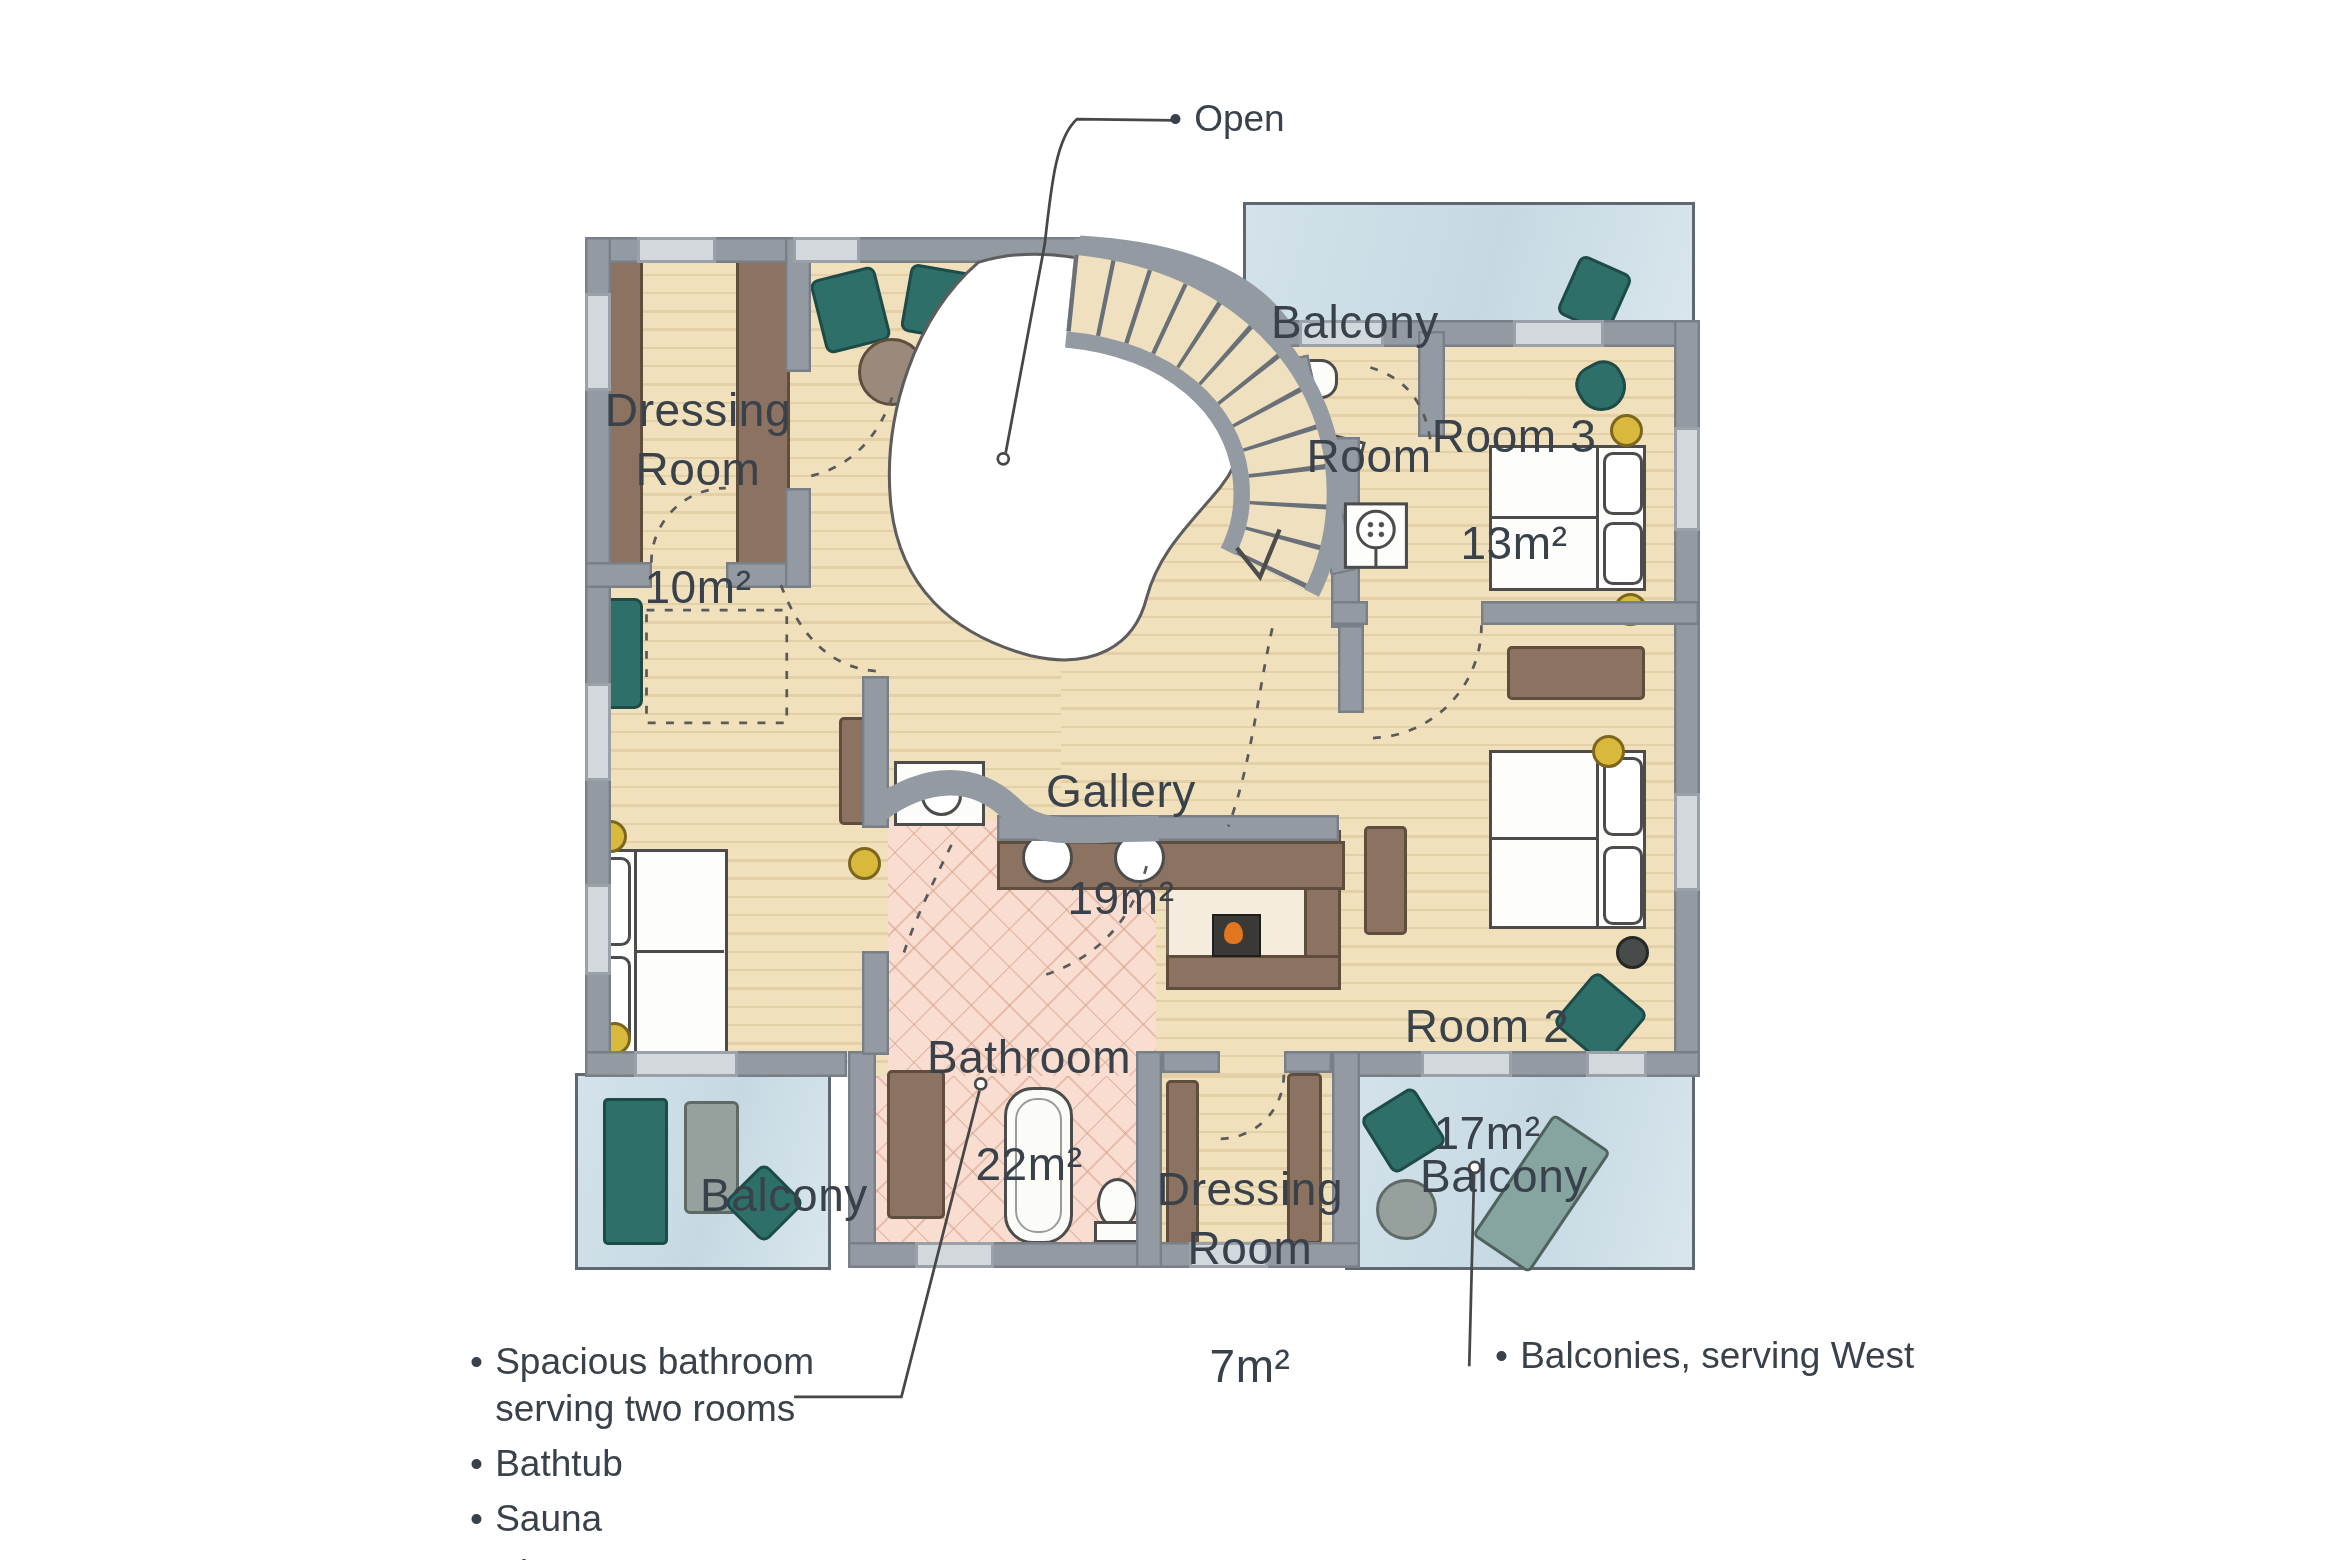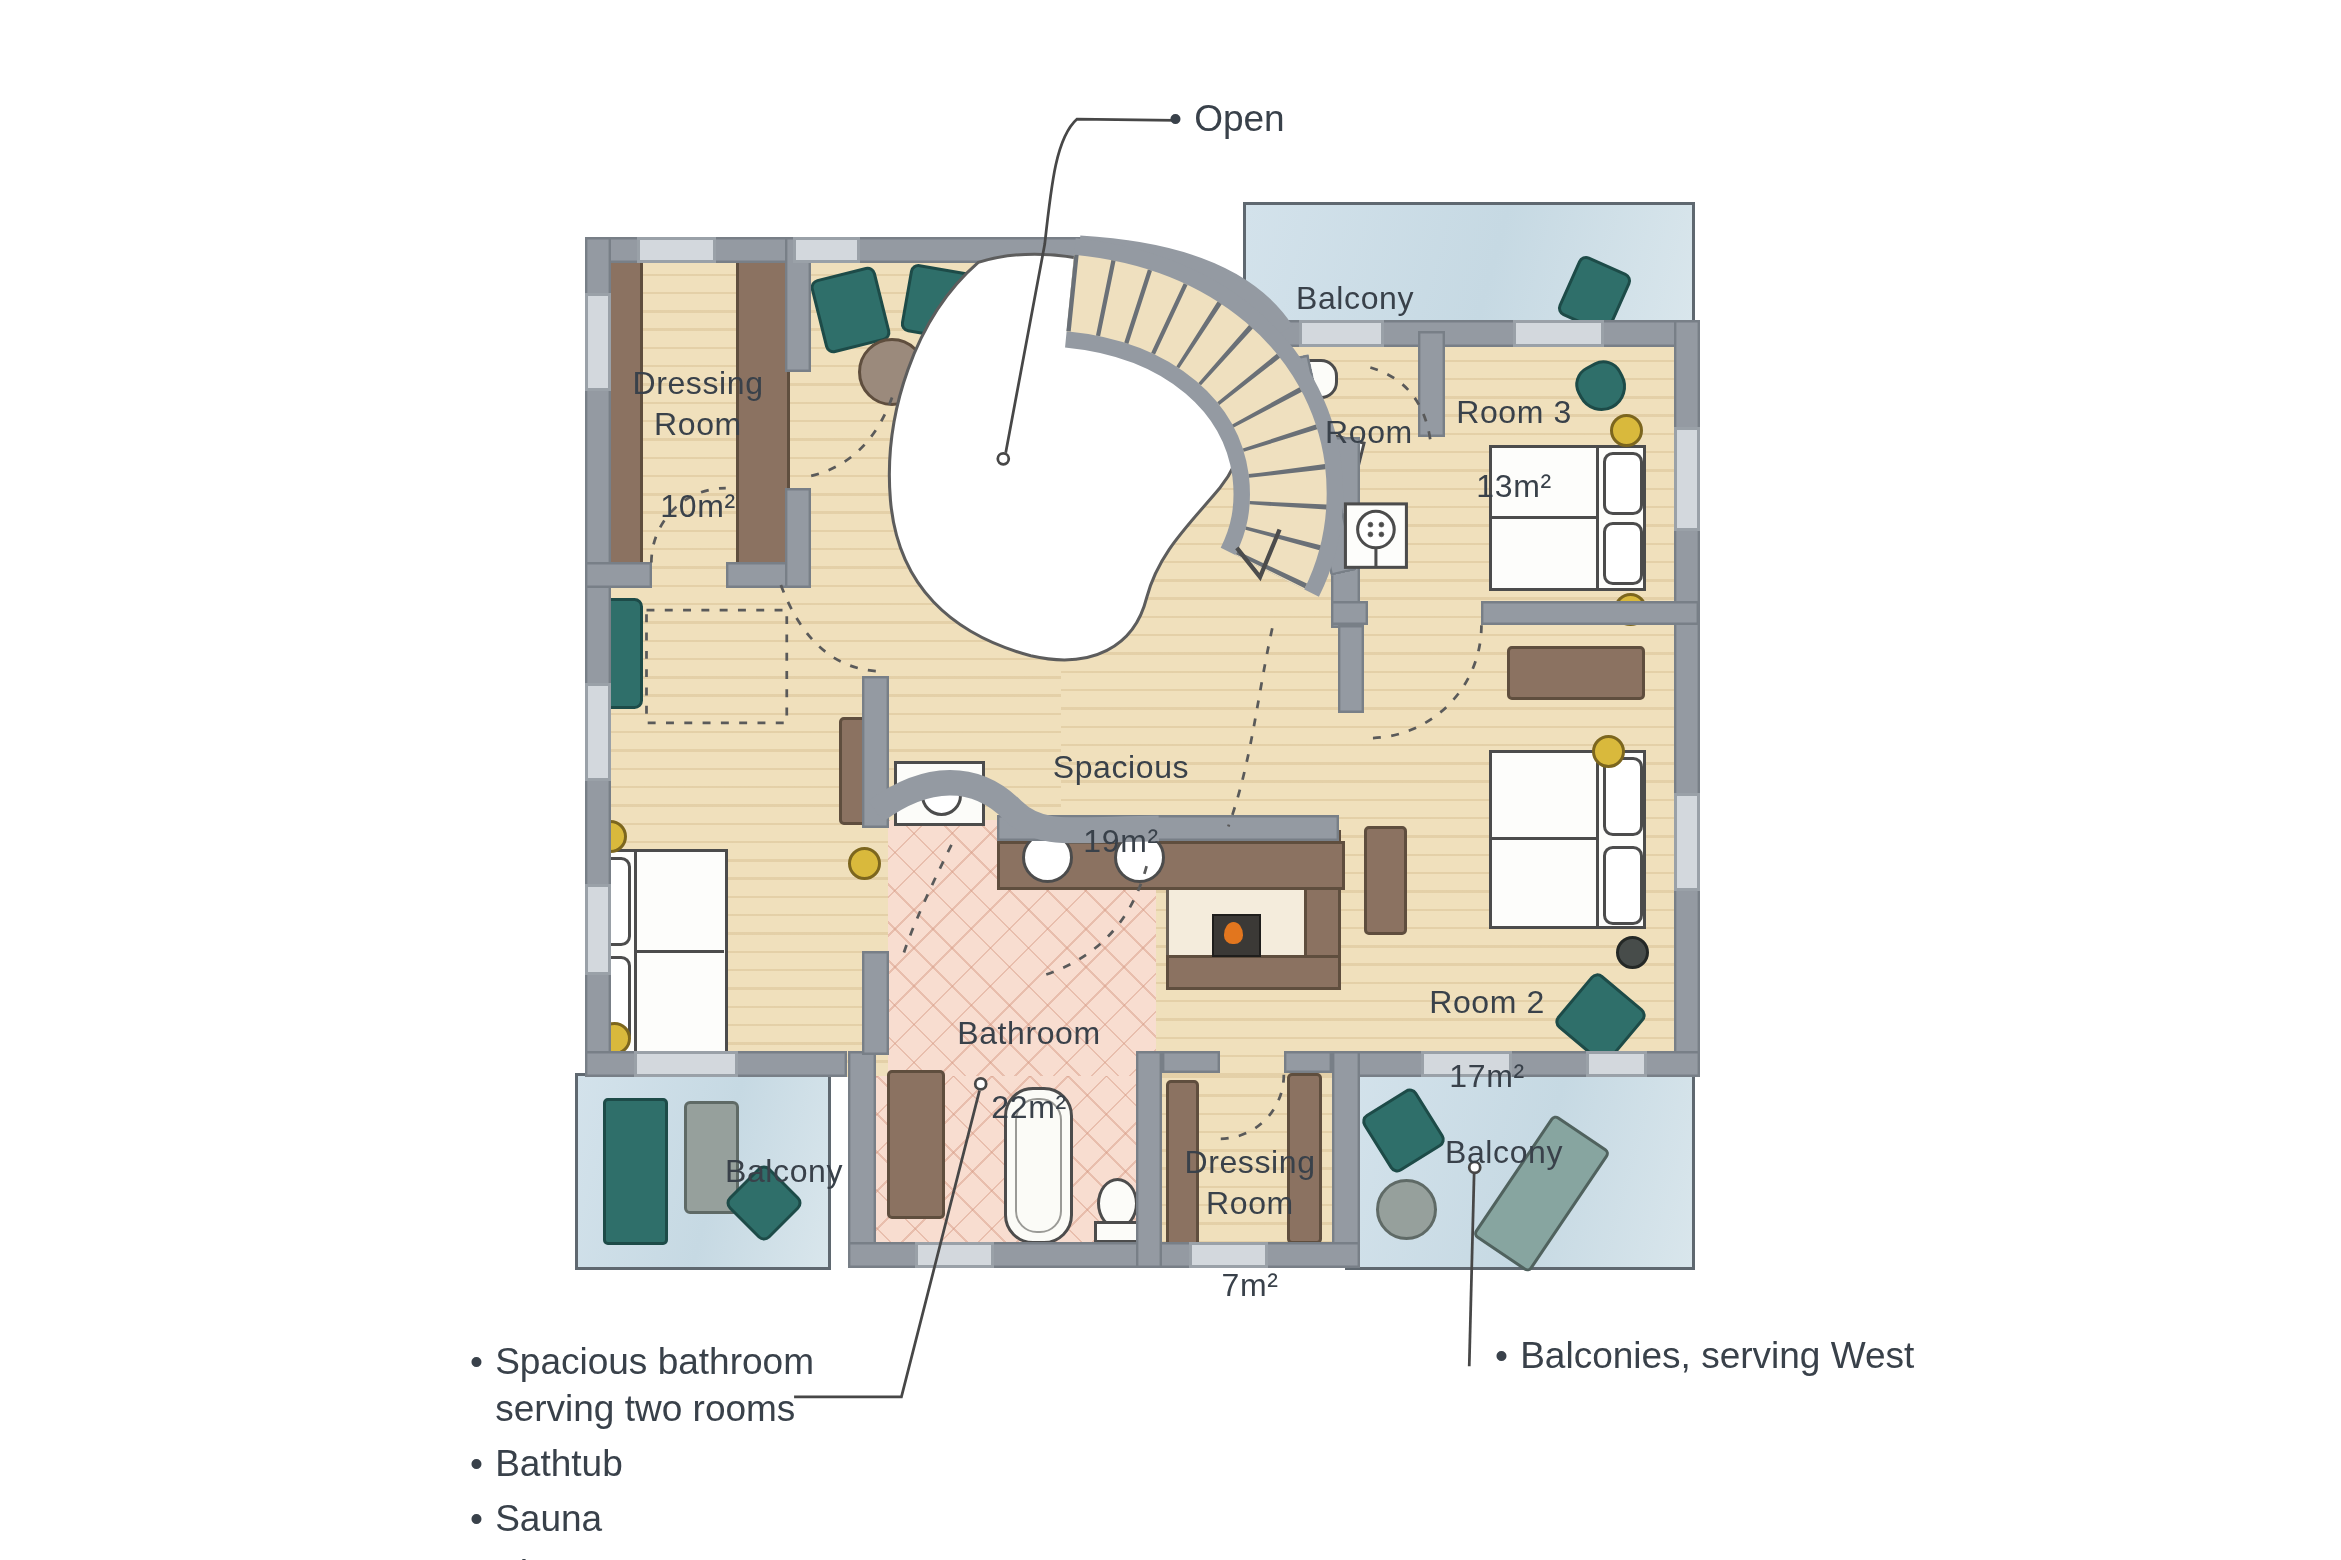--- a/index.html
+++ b/index.html
@@ -29,21 +29,21 @@
   .divider{position:absolute;background:#4c4c4c;}
   .tub{background:#fbfbf7;border:3.7px solid #4c4c4c;border-radius:29px;}
   .tub-in{position:absolute;inset:8px;border:2.4px solid #9a9a96;border-radius:22px;}
   .lamp{background:#d9b93c;border:3px solid #7c661e;border-radius:50%;}
   .fan{background:#474c4a;border:3px solid #242826;border-radius:50%;}
   .sink{position:absolute;background:#fff;border:3px solid #4c4c4c;border-radius:50%;}
   .stove{background:#3b3936;border:2.4px solid #1f1e1c;}
   .flame{position:absolute;left:11px;top:7.3px;width:21px;height:23px;background:#e2761e;
          border-radius:50% 50% 45% 45%/60% 60% 40% 40%;}
   
-  .label{position:absolute;transform:translateX(-50%);text-align:center;font-size:32px;
+  .label{position:absolute;transform:translateX(-50%);text-align:center;font-size:46px;
          line-height:1.16;white-space:pre-line;letter-spacing:0.6px;}
   .label .nm{display:block;}
   .lh3{line-height:1.28;}
   .note{position:absolute;display:flex;gap:12.2px;font-size:37px;line-height:1.26;white-space:pre-line;}
   .notelist{position:absolute;display:flex;flex-direction:column;gap:8.5px;}
   .notelist .row{display:flex;gap:12.2px;font-size:37px;line-height:1.26;white-space:pre-line;}
   svg{position:absolute;left:0;top:0;}
 </style>
 </head>
 <body>
@@ -242,21 +242,21 @@
     <span class="nm">Balcony</span>
   </div>
   <div class="label" style="left:1369px;top:377px;">
     <span class="nm">Room</span>
   </div>
   <div class="label" style="left:1514px;top:357px;">
     <span class="nm">Room 3</span>
     <span class="nm">13m²</span>
   </div>
   <div class="label" style="left:1121px;top:712px;">
-    <span class="nm">Spacious</span>
+    <span class="nm">Gallery</span>
     <span class="nm">19m²</span>
   </div>
   <div class="label" style="left:1487px;top:947px;">
     <span class="nm">Room 2</span>
     <span class="nm">17m²</span>
   </div>
   <div class="label" style="left:1029px;top:978px;">
     <span class="nm">Bathroom</span>
     <span class="nm">22m²</span>
   </div>

